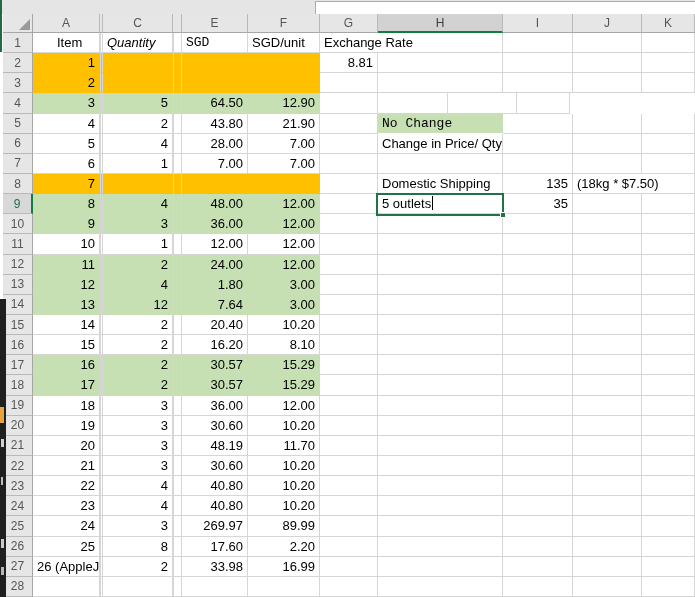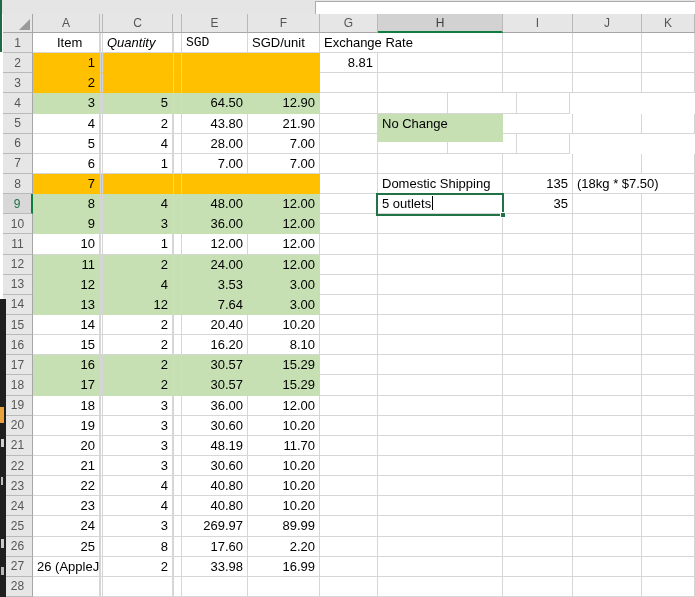--- a/index.html
+++ b/index.html
@@ -151,34 +151,35 @@
       </div>
       <div class="row" style="height: 20.143px;">
         <div class="rowhdr">5</div>
         <div class="cell num" style="width: 67px; height: 20.143px;"><span>4</span></div>
         <div class="cell gap" style="width: 3px; height: 20.143px;"></div>
         <div class="cell num" style="width: 70px; height: 20.143px;"><span>2</span></div>
         <div class="cell gap" style="width: 9px; height: 20.143px;"></div>
         <div class="cell num" style="width: 66px; height: 20.143px;"><span>43.80</span></div>
         <div class="cell num" style="width: 72px; height: 20.143px;"><span>21.90</span></div>
         <div class="cell" style="width: 58px; height: 20.143px;"></div>
-        <div class="cell fill-green txt" style="width: 125px; height: 28px;"><span>No Change</span></div>
+        <div class="cell fill-green txt" style="width: 125px; height: 19px; font-family: Liberation Mono, monospace;"><span>No Change</span></div>
         <div class="cell" style="width: 70px; height: 20.143px;"></div>
         <div class="cell" style="width: 69px; height: 20.143px;"></div>
         <div class="cell" style="width: 53px; height: 20.143px;"></div>
       </div>
       <div class="row" style="height: 20.143px;">
         <div class="rowhdr">6</div>
         <div class="cell num" style="width: 67px; height: 20.143px;"><span>5</span></div>
         <div class="cell gap" style="width: 3px; height: 20.143px;"></div>
         <div class="cell num" style="width: 70px; height: 20.143px;"><span>4</span></div>
         <div class="cell gap" style="width: 9px; height: 20.143px;"></div>
         <div class="cell num" style="width: 66px; height: 20.143px;"><span>28.00</span></div>
         <div class="cell num" style="width: 72px; height: 20.143px;"><span>7.00</span></div>
         <div class="cell" style="width: 58px; height: 20.143px;"></div>
+        <div class="cell txt" style="width: 125px; height: 20.143px;"><span>Change in Price/ Qty</span></div>
         <div class="cell" style="width: 70px; height: 20.143px;"></div>
         <div class="cell" style="width: 69px; height: 20.143px;"></div>
         <div class="cell" style="width: 53px; height: 20.143px;"></div>
       </div>
       <div class="row" style="height: 20.143px;">
         <div class="rowhdr">7</div>
         <div class="cell num" style="width: 67px; height: 20.143px;"><span>6</span></div>
         <div class="cell gap" style="width: 3px; height: 20.143px;"></div>
         <div class="cell num" style="width: 70px; height: 20.143px;"><span>1</span></div>
         <div class="cell gap" style="width: 9px; height: 20.143px;"></div>
@@ -259,21 +260,21 @@
         <div class="cell" style="width: 70px; height: 20.143px;"></div>
         <div class="cell" style="width: 69px; height: 20.143px;"></div>
         <div class="cell" style="width: 53px; height: 20.143px;"></div>
       </div>
       <div class="row" style="height: 20.143px;">
         <div class="rowhdr">13</div>
         <div class="cell fill-green num" style="width: 67px; height: 20.143px;"><span>12</span></div>
         <div class="cell gap fill-green" style="width: 3px; height: 20.143px;"></div>
         <div class="cell fill-green num" style="width: 70px; height: 20.143px;"><span>4</span></div>
         <div class="cell gap fill-green" style="width: 9px; height: 20.143px;"></div>
-        <div class="cell fill-green num" style="width: 66px; height: 20.143px;"><span>3.53</span></div>
+        <div class="cell fill-green num" style="width: 66px; height: 20.143px;"><span>1.80</span></div>
         <div class="cell fill-green num" style="width: 72px; height: 20.143px;"><span>3.00</span></div>
         <div class="cell" style="width: 58px; height: 20.143px;"></div>
         <div class="cell" style="width: 125px; height: 20.143px;"></div>
         <div class="cell" style="width: 70px; height: 20.143px;"></div>
         <div class="cell" style="width: 69px; height: 20.143px;"></div>
         <div class="cell" style="width: 53px; height: 20.143px;"></div>
       </div>
       <div class="row" style="height: 20.143px;">
         <div class="rowhdr">14</div>
         <div class="cell fill-green num" style="width: 67px; height: 20.143px;"><span>13</span></div>

